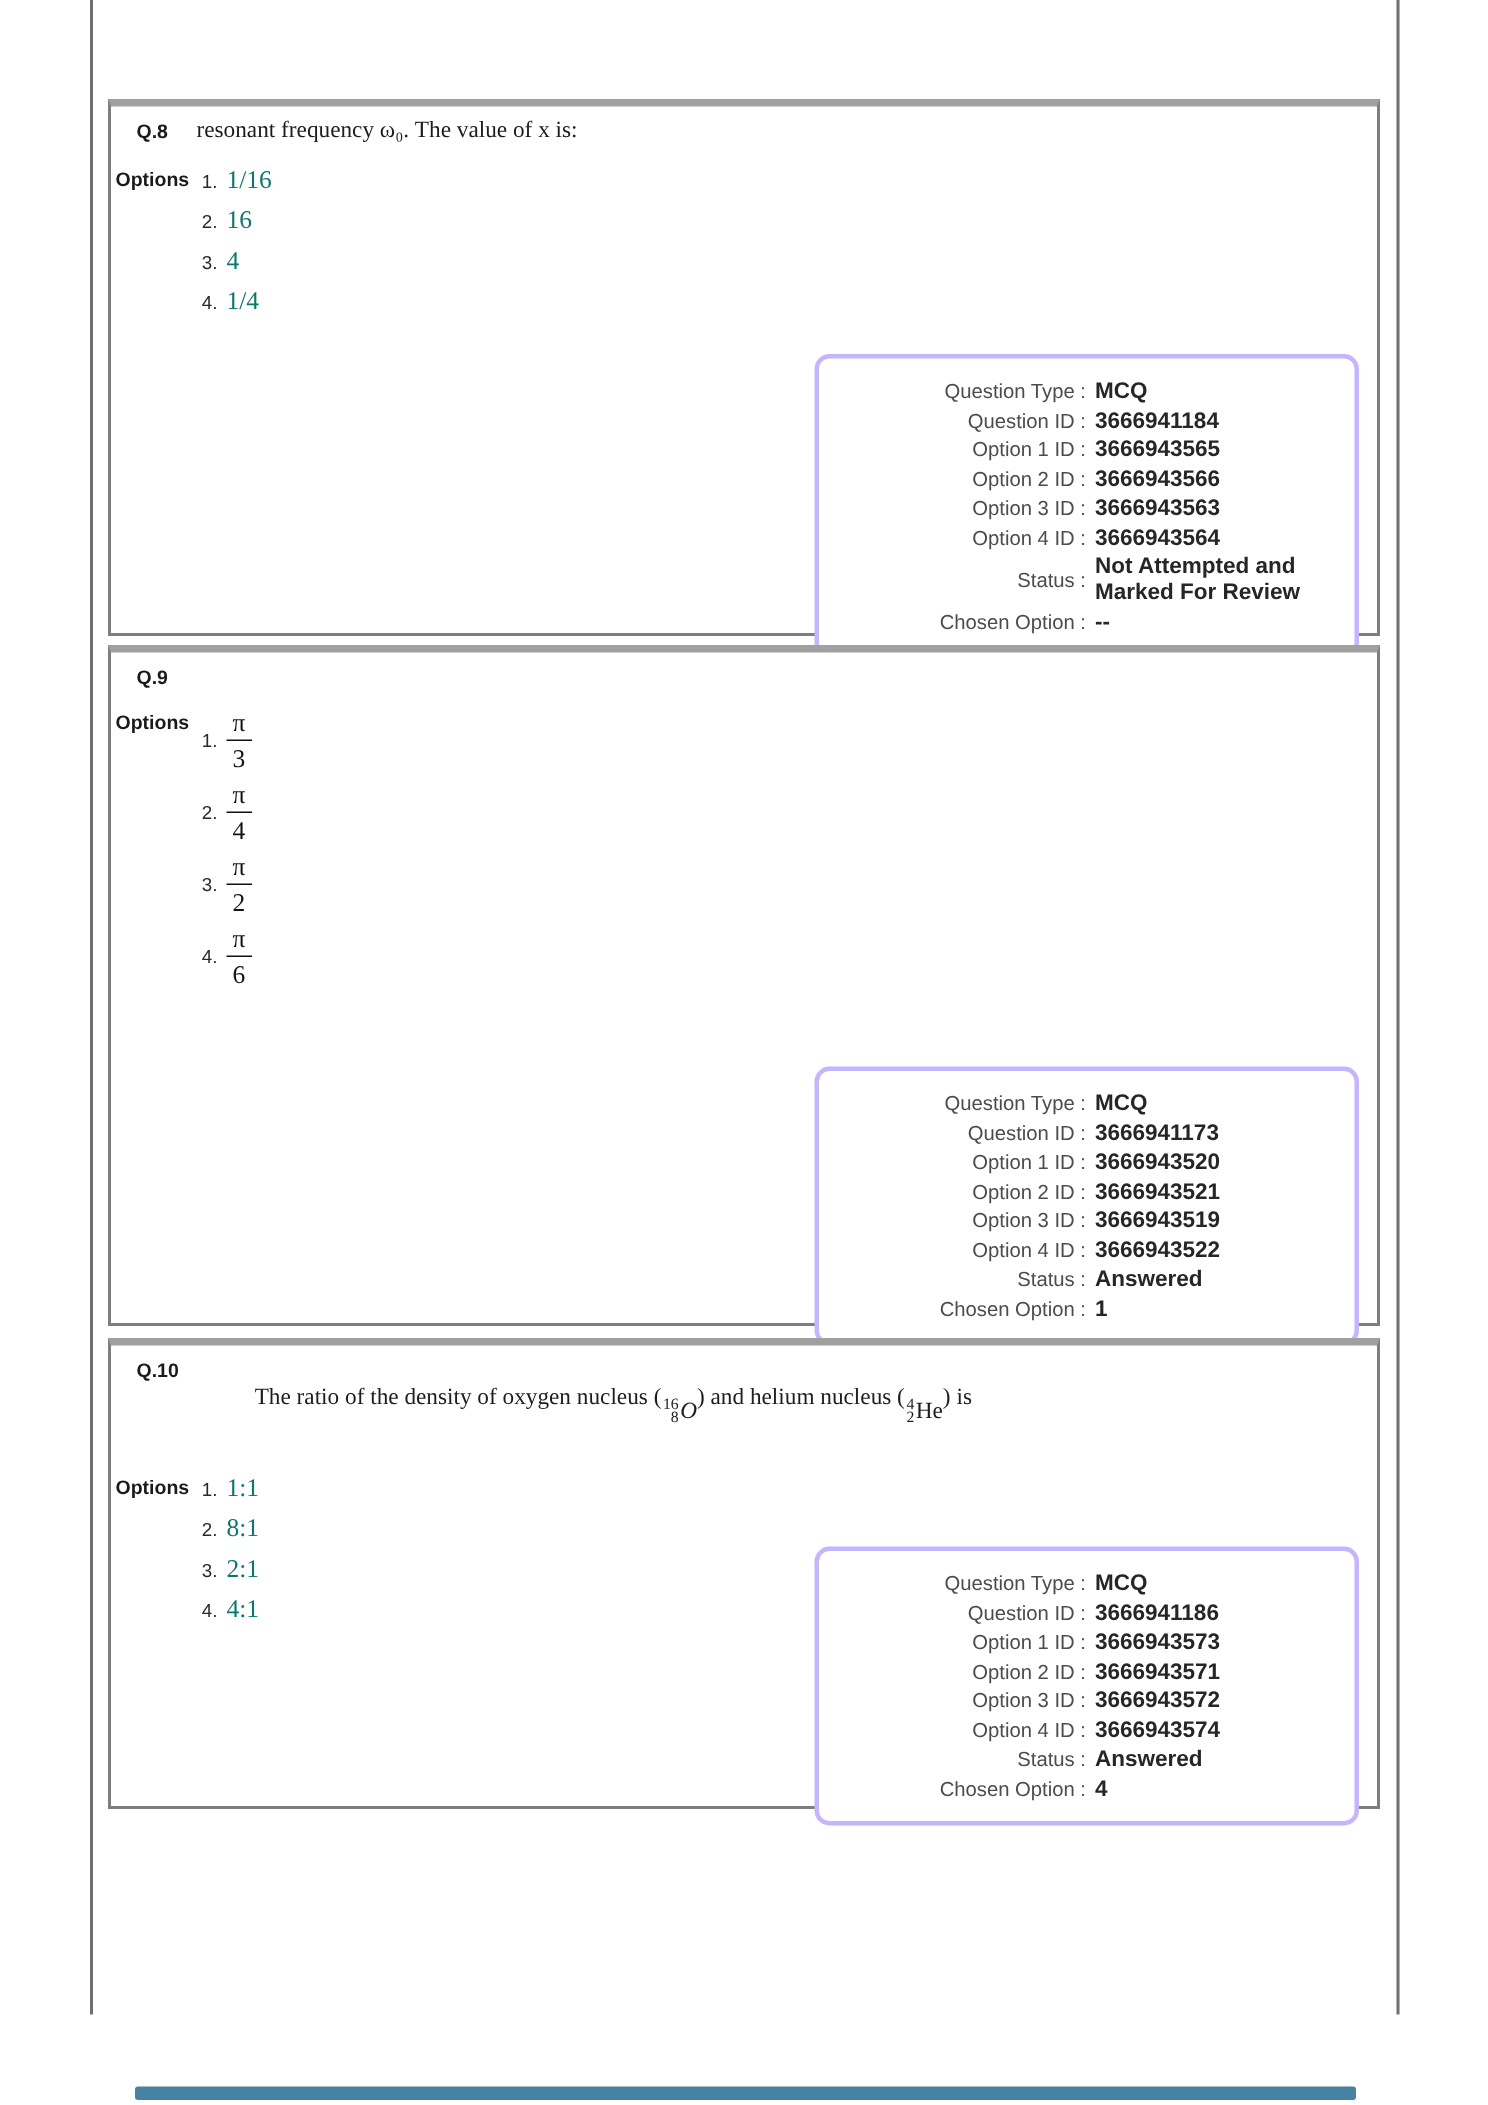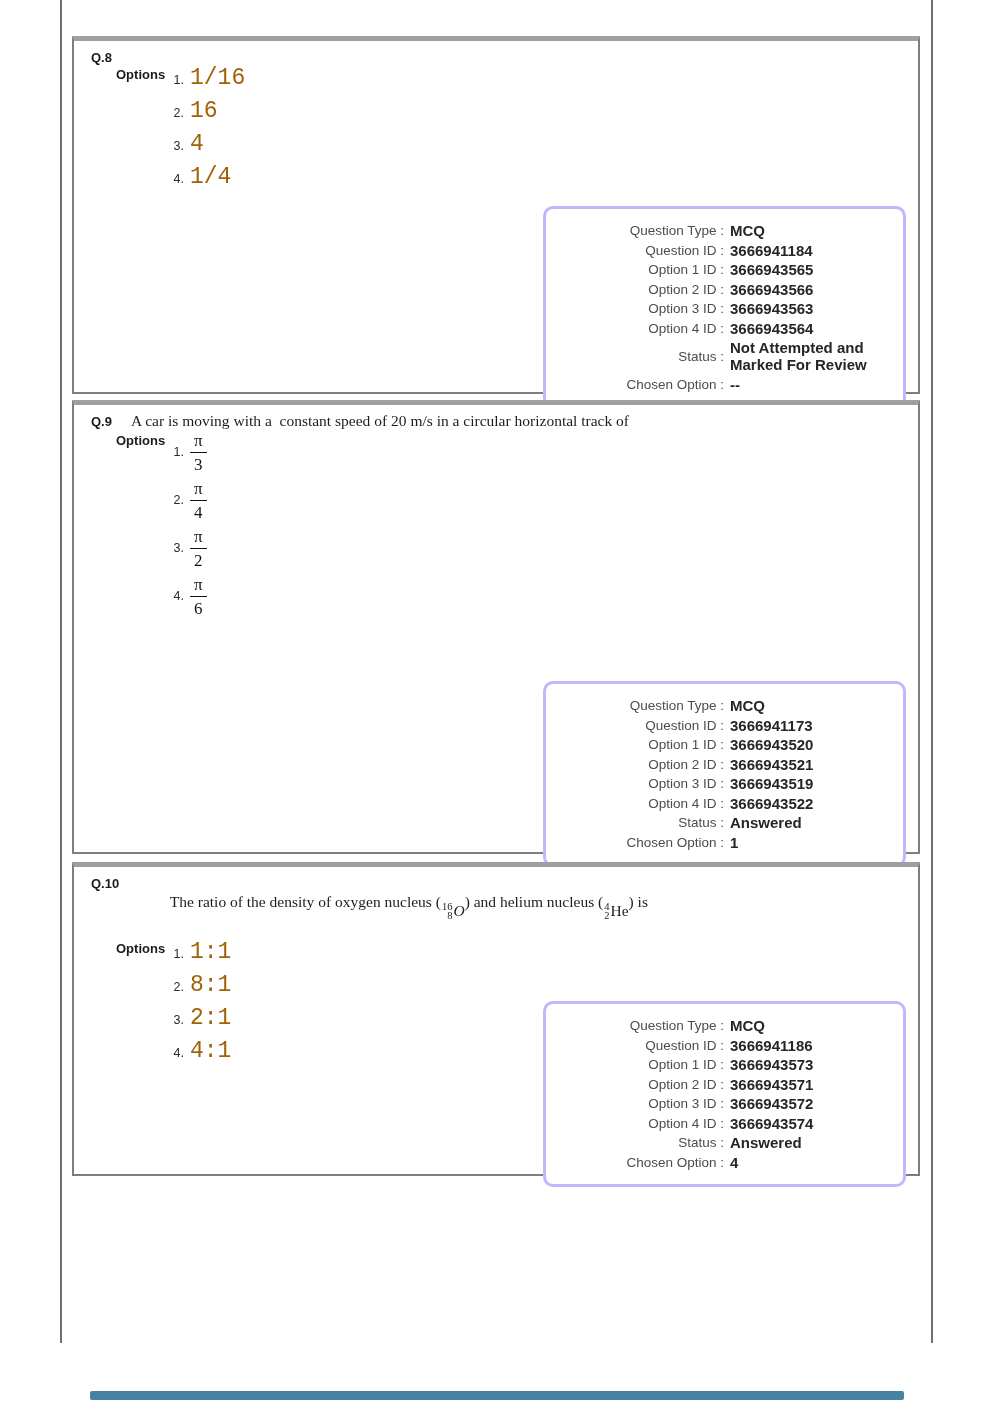--- a/index.html
+++ b/index.html
@@ -5,45 +5,45 @@
   html,body{margin:0;padding:0;}
   body{
     width:992px;height:1403px;position:relative;background:#ffffff;
     font-family:"Liberation Sans","DejaVu Sans",sans-serif;
     overflow:hidden;
   }
   .v-rule{position:absolute;top:0;width:2px;height:1343px;background:#6f6f6f;}
   .v-rule.left{left:60px;}
   .v-rule.right{left:931px;}
 
-  .content{position:absolute;left:72px;top:36px;width:848px;}
+  .content{position:absolute;left:72px;top:66px;width:848px;}
 
   .qbox{
     box-sizing:border-box;width:848px;background:#fff;position:relative;
     border:2px solid #7e7e7e;border-top:5px solid #a0a0a0;
   }
   .qbox.q8{height:358px;margin-bottom:6px;}
   .qbox.q9{height:454px;margin-bottom:8px;}
   .qbox.q10{height:314px;}
 
   .qrow{display:flex;padding:7px 10px 0 17px;}
   .qnum{flex:none;width:40px;font-size:13px;font-weight:bold;color:#1a1a1a;padding-top:2px;}
   .qtext{
     font-family:"Liberation Serif","DejaVu Serif",serif;
     font-size:15.5px;line-height:18.5px;color:#1d1d1d;
   }
   .qtext .line{white-space:pre-wrap;}
 
-  .options-block{display:flex;margin-top:0;padding-left:39px;}
+  .options-block{display:flex;margin-top:13px;}
   .options-label{flex:none;width:50px;margin-left:3px;font-size:13px;font-weight:bold;color:#1a1a1a;padding-top:2px;}
   .opt-list{display:flex;flex-direction:column;}
   .opt-row{display:flex;align-items:baseline;margin-bottom:7px;}
   .opt-row.frac-row{align-items:center;margin-bottom:5px;}
   .opt-num{flex:none;width:18px;text-align:right;margin-right:6px;font-size:12.5px;color:#2a2a2a;}
-  .opt-val{font-family:Liberation Mono, monospace;font-size:23px;color:#a16207;}
+  .opt-val{font-family:Liberation Serif, serif;font-size:17px;color:#0f766e;}
   .frac{display:inline-block;text-align:center;font-family:"Liberation Serif","DejaVu Serif",serif;font-size:17px;color:#141414;}
   .frac .fnum{display:block;padding:0 4px 2px;border-bottom:1.5px solid #111;line-height:19px;}
   .frac .fden{display:block;padding-top:2px;line-height:19px;}
 
   .nuclide{display:inline-flex;align-items:center;vertical-align:-3px;}
   .nuclide .scripts{display:inline-flex;flex-direction:column;align-items:flex-end;
     font-size:10.5px;line-height:9.5px;margin:0 1px 0 1px;}
   .nuclide .sym{font-size:15.5px;}
   .nuclide .sym.it{font-style:italic;}
 
@@ -66,20 +66,21 @@
 
 <div class="v-rule left"></div>
 <div class="v-rule right"></div>
 
 <div class="content">
 
   <section class="qbox q8">
     <div class="qrow">
       <span class="qnum">Q.8</span>
       <div class="qtext">
+        <div class="line">resonant frequency ω₀. The value of x is:</div>
       </div>
     </div>
     <div class="options-block">
       <span class="options-label">Options</span>
       <div class="opt-list">
         <div class="opt-row">
           <span class="opt-num">1.</span>
           <span class="opt-val">1/16</span>
         </div>
         <div class="opt-row">
@@ -129,21 +130,20 @@
         <span class="m-label">Chosen Option :</span>
         <span class="m-value">--</span>
       </div>
     </div>
   </section>
 
   <section class="qbox q9">
     <div class="qrow">
       <span class="qnum">Q.9</span>
       <div class="qtext">
-        <div class="line">A car is moving with a  constant speed of 20 m/s in a circular horizontal track of</div>
       </div>
     </div>
     <div class="options-block">
       <span class="options-label">Options</span>
       <div class="opt-list">
         <div class="opt-row frac-row">
           <span class="opt-num">1.</span>
           <span class="frac">
             <span class="fnum">π</span>
             <span class="fden">3</span>

